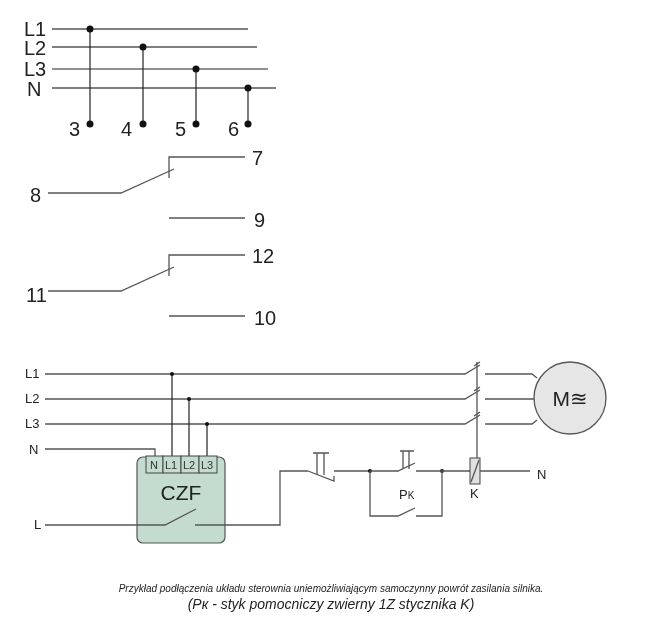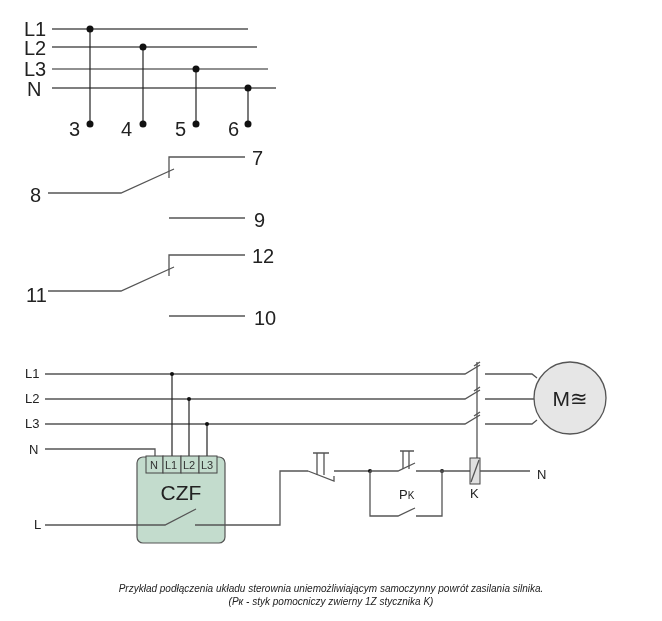--- a/index.html
+++ b/index.html
@@ -6,21 +6,21 @@
   body { width: 662px; height: 621px; position: relative; overflow: hidden; font-family: "Liberation Sans", sans-serif; }
   svg { position: absolute; left: 0; top: 0; }
   .w { stroke: #555; stroke-width: 1.3; fill: none; }
   .wd { stroke: #222; stroke-width: 1.2; fill: none; }
   .dot { fill: #111; }
   .lbig { font-family: "Liberation Sans", sans-serif; font-size: 20px; fill: #222; }
   .lmid { font-family: "Liberation Sans", sans-serif; font-size: 13px; fill: #222; }
   .lterm { font-family: "Liberation Sans", sans-serif; font-size: 11px; fill: #333; }
   .caption { position: absolute; left: 0; width: 662px; text-align: center; font-style: italic; color: #222; }
   .cap1 { top: 583px; font-size: 10px; }
-  .cap2 { top: 596px; font-size: 10px; }
+  .cap2 { top: 596px; font-size: 14px; }
 </style>
 </head>
 <body>
 
 <svg width="662" height="621" viewBox="0 0 662 621">
 
   <g>
     <line class="w" x1="52" y1="29" x2="248" y2="29"></line>
     <line class="w" x1="52" y1="47" x2="257" y2="47"></line>
     <line class="wd" x1="52" y1="69" x2="268" y2="69"></line>

